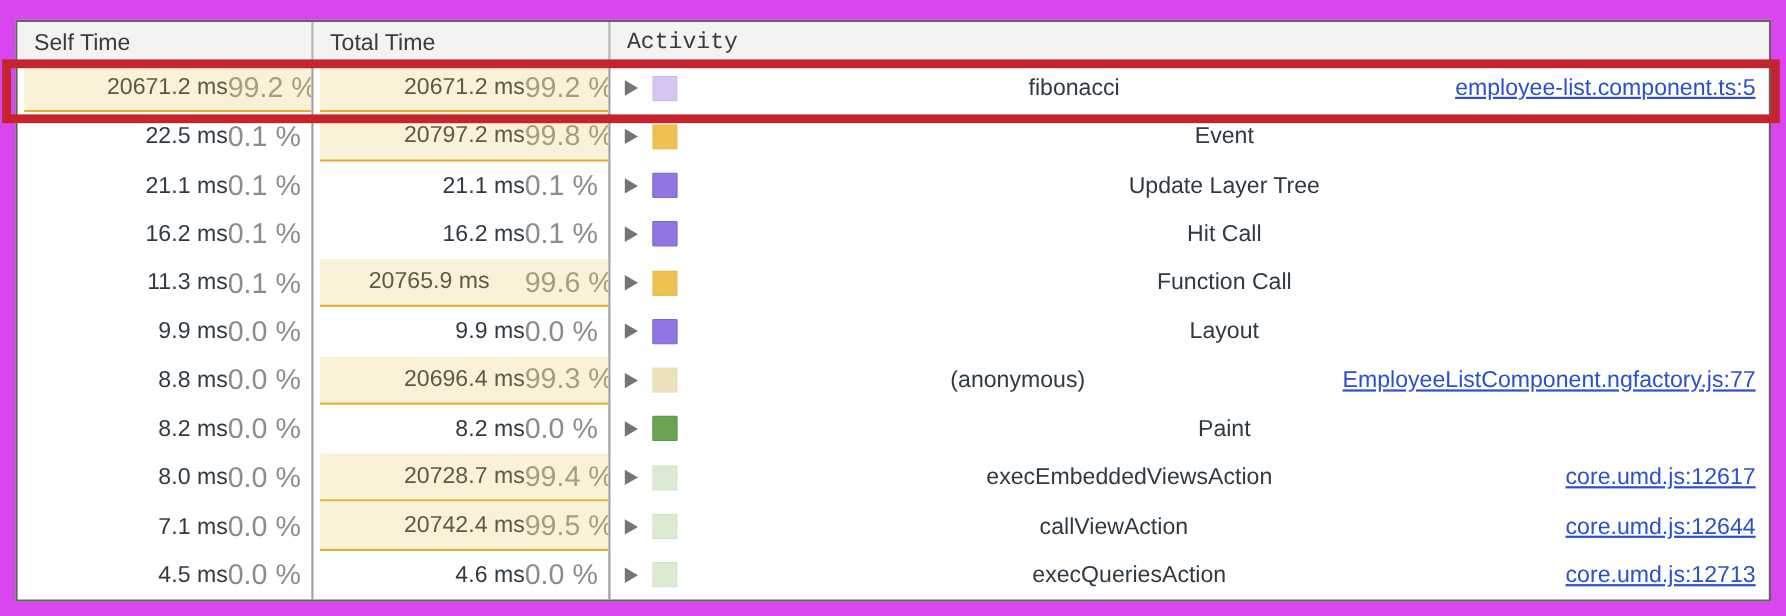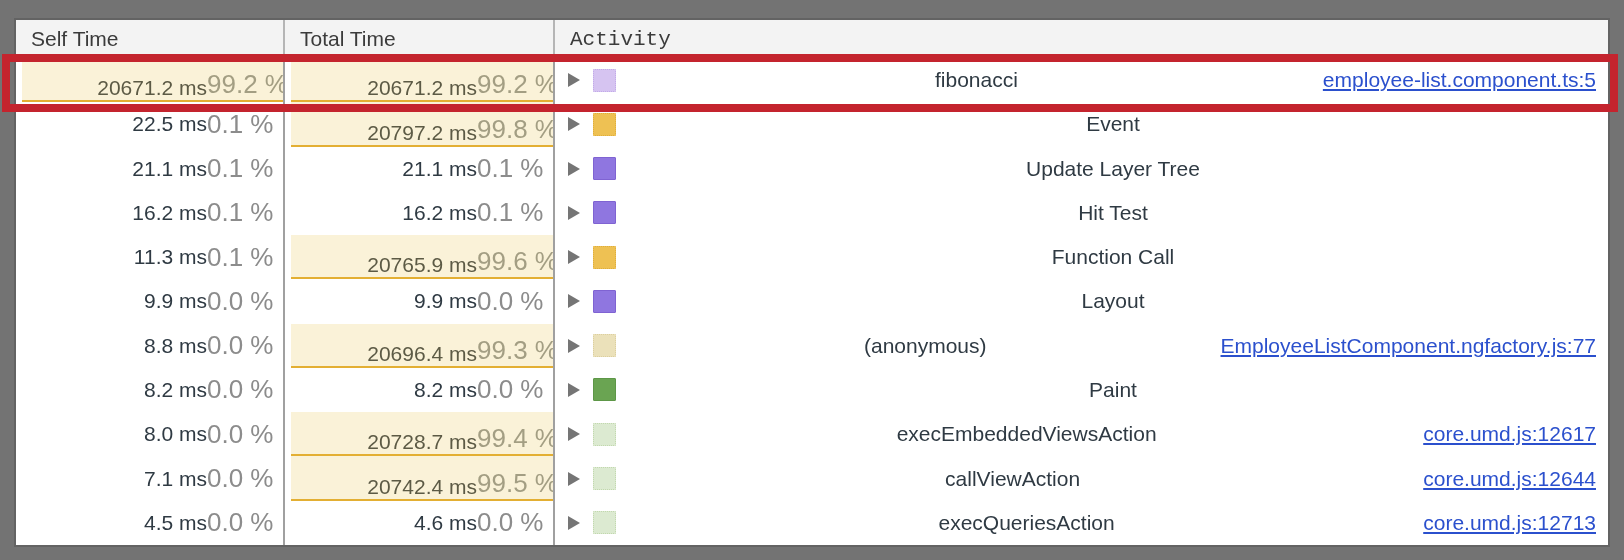--- a/index.html
+++ b/index.html
@@ -1,19 +1,19 @@
 <!DOCTYPE html>
 <html><head>
 <meta charset="utf-8">
 <style>
   * { margin:0; padding:0; box-sizing:border-box; }
   html,body { width:1624px; height:560px; background:#ffffff; overflow:hidden;
               font-family:"Liberation Sans", sans-serif; }
 
-  .stage { position:relative; width:1624px; height:560px; background:#737373; }
+  .stage { position:relative; width:1624px; height:560px; background:#d946ef; }
 
   .datatable {
     position:absolute; left:14px; top:18px; width:1596px; height:529px;
     border:2px solid #636363; background:#fff;
     display:flex; flex-direction:column;
   }
 
   .hdr-row, .row { display:grid; grid-template-columns:269px 270px 1fr; }
 
   .hdr-row { height:38px; background:#f3f3f3; flex:0 0 auto; }
@@ -30,21 +30,21 @@
   .cell.activity { border-right:none; }
 
   .cell.time { display:flex; }
   .tbox {
     flex:1; margin-left:6px; height:100%;
     display:flex; align-items:center; justify-content:flex-end;
   }
   .tbox .ms  { font-size:21px; color:#2f3a43; white-space:pre; }
   .tbox .pct { width:76px; text-align:right; padding-right:20px;
                font-size:26px; color:#8c8c8c; white-space:pre; }
-  .tbox.hl { background:#faf2d8; border-bottom:2px solid #e3af33;align-items:flex-end; }
+  .tbox.hl { background:#faf2d8; border-bottom:2px solid #e3af33; }
   .tbox.hl .ms  { color:#5c5a45; }
   .tbox.hl .pct { color:#a39e83; }
 
   .cell.activity { display:flex; align-items:center; padding-right:12px; }
   .tri {
     width:0; height:0; flex:0 0 auto;
     border-top:7px solid transparent; border-bottom:7px solid transparent;
     border-left:12px solid #757575;
     margin-left:13px; margin-right:13px;
   }
@@ -152,34 +152,34 @@
     </div>
     <div class="cell time total">
       <div class="tbox">
         <span class="ms">16.2 ms</span>
         <span class="pct">0.1 %</span>
       </div>
     </div>
     <div class="cell activity">
       <span class="tri"></span>
       <span class="swatch" style="background: rgb(143, 118, 224); border-color: rgb(127, 99, 210);"></span>
-      <span class="act-label">Hit Test</span>
+      <span class="act-label">Hit Call</span>
 
     </div>
   </div>
 
   <div class="row">
     <div class="cell time self">
       <div class="tbox">
         <span class="ms">11.3 ms</span>
         <span class="pct">0.1 %</span>
       </div>
     </div>
     <div class="cell time total">
-      <div class="tbox hl" style="background: rgb(250, 242, 216); border-bottom-color: rgb(227, 175, 51);">
+      <div class="tbox hl" style="background: rgb(250, 242, 216); border-bottom-color: rgb(227, 175, 51); gap: 32px;">
         <span class="ms">20765.9 ms</span>
         <span class="pct">99.6 %</span>
       </div>
     </div>
     <div class="cell activity">
       <span class="tri"></span>
       <span class="swatch pattern" style="background: rgb(238, 193, 83); border-color: rgb(223, 174, 61);"></span>
       <span class="act-label">Function Call</span>
 
     </div>

